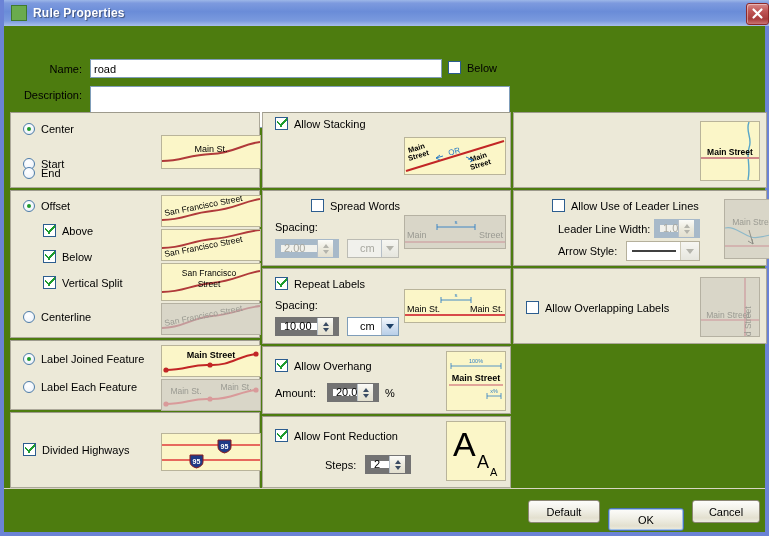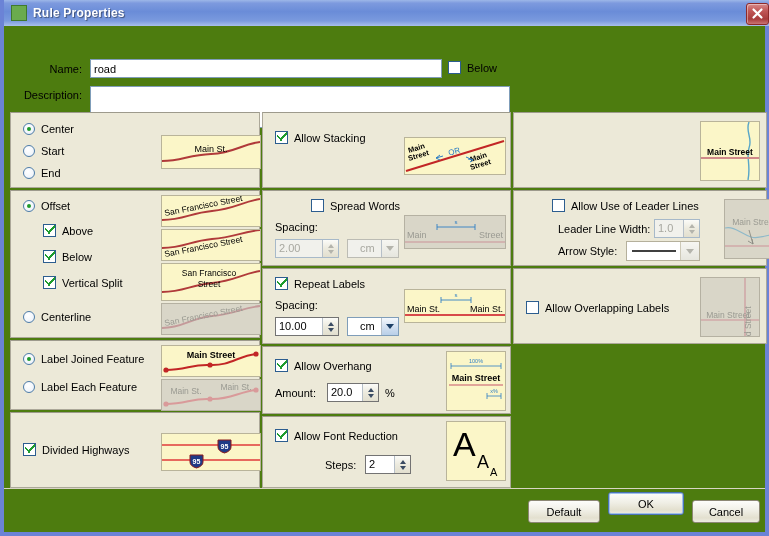--- a/index.html
+++ b/index.html
@@ -94,21 +94,21 @@
   
   .thumb{
     position:absolute;border:1px solid #b9b49a;box-sizing:border-box;
     background:#fbf6c8;overflow:hidden;
   }
   .thumb.dim{background:#d9d6c8;border-color:#b5b1a2;}
   .thumb svg{display:block;}
 
   
   .spin{
-    position:absolute;height:19px;background:#fff;border:1px solid #737373;
+    position:absolute;height:19px;background:#fff;border:6px solid #737373;
     box-sizing:border-box;display:flex;align-items:center;
   }
   .spin .val{flex:1;padding-left:3px;font-size:11px;line-height:17px;}
   .spin.disabled{background:#f1f1ec;border-color:#a7b9c9;}
   .spin.disabled .val{color:#a8a8a0;}
   .spin .arrows{
     width:15px;height:17px;
     background:linear-gradient(to bottom,#fbfbf8 0%,#eceade 50%,#e2dfcf 100%);
     border-left:1px solid #b6bfc8;
     display:flex;flex-direction:column;align-items:center;justify-content:center;gap:2px;
@@ -197,21 +197,21 @@
   <div class="cols">
 
     <div class="col" style="left:0px;width:250px;">
 
       <div class="panel" style="left:0;top:0;width:250px;height:76px;">
         <div class="panel-inner">
           <div class="prow" style="left:12px;top:10px;">
             <span class="rb checked"></span>
             <span class="t">Center</span>
           </div>
-          <div class="prow" style="left:12px;top:32px;">
+          <div class="prow" style="left:12px;top:45px;">
             <span class="rb"></span>
             <span class="t">Start</span>
           </div>
           <div class="prow" style="left:12px;top:54px;">
             <span class="rb"></span>
             <span class="t">End</span>
           </div>
           <div class="thumb" style="left:150px;top:22px;width:100px;height:34px;">
             <svg width="98" height="32" viewBox="0 0 98 32">
               <path d="M0 25 C20 25 26 19 49 18 C72 17 80 8 98 6" stroke="#b03a3a" stroke-width="2" fill="none"></path>
@@ -325,21 +325,21 @@
             </svg>
           </div>
         </div>
       </div>
     </div>
 
     <div class="col" style="left:252px;width:249px;">
 
       <div class="panel" style="left:0;top:0;width:249px;height:76px;">
         <div class="panel-inner">
-          <div class="prow" style="left:12px;top:18px;">
+          <div class="prow" style="left:12px;top:4px;">
             <span class="cb checked"></span>
             <span class="t">Allow Stacking</span>
           </div>
           <div class="thumb" style="left:141px;top:24px;width:102px;height:38px;">
             <svg width="100" height="36" viewBox="0 0 100 36">
               <line x1="1" y1="33" x2="99" y2="3" stroke="#c22626" stroke-width="2"></line>
               <text x="4" y="15" font-family="Liberation Sans, sans-serif" font-size="7.5" font-weight="bold" fill="#000" transform="rotate(-17 4 15)">Main</text>
               <text x="4" y="23" font-family="Liberation Sans, sans-serif" font-size="7.5" font-weight="bold" fill="#000" transform="rotate(-17 4 23)">Street</text>
               <text x="66" y="24" font-family="Liberation Sans, sans-serif" font-size="7.5" font-weight="bold" fill="#000" transform="rotate(-17 66 24)">Main</text>
               <text x="66" y="32" font-family="Liberation Sans, sans-serif" font-size="7.5" font-weight="bold" fill="#000" transform="rotate(-17 66 32)">Street</text>
@@ -538,17 +538,17 @@
           </div>
         </div>
       </div>
     </div>
 
   </div>
 
   <div class="sep"></div>
   <div class="btnbar">
     <button class="pbtn" style="left:524px;top:8px;width:72px;">Default</button>
-    <button class="pbtn default" style="left:604px;top:0;width:76px;">OK</button>
+    <button class="pbtn default" style="left:604px;top:16px;width:76px;">OK</button>
     <button class="pbtn" style="left:688px;top:8px;width:68px;">Cancel</button>
   </div>
 
 </div>
 
 </body></html>

